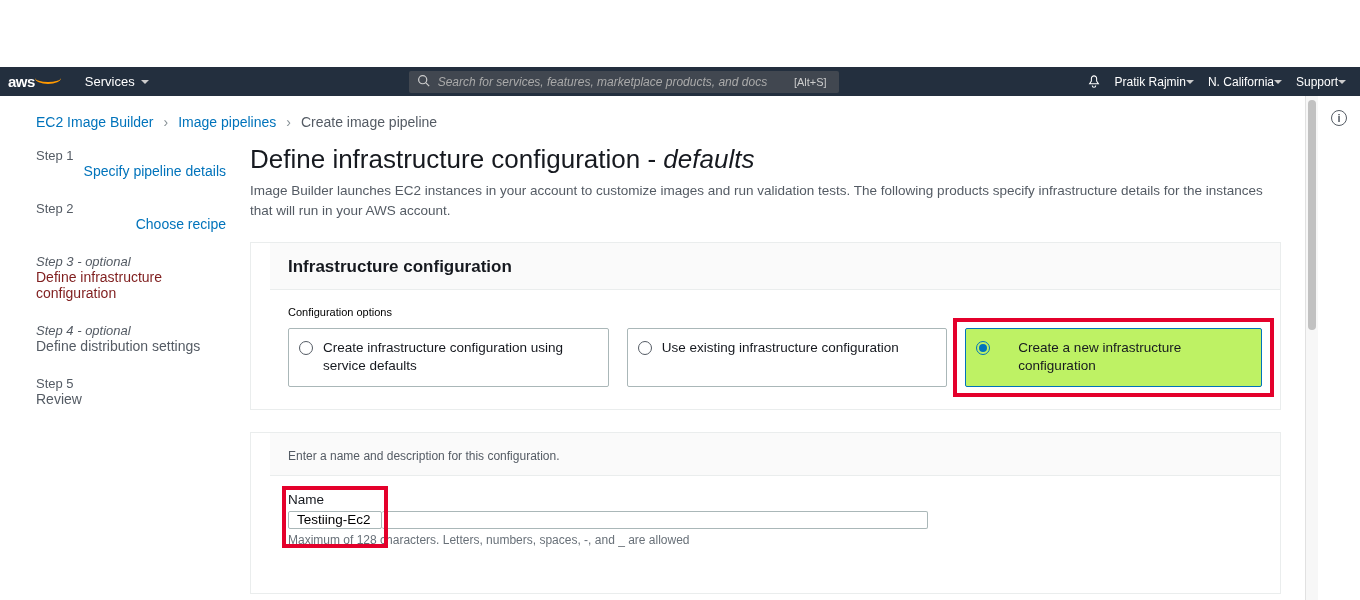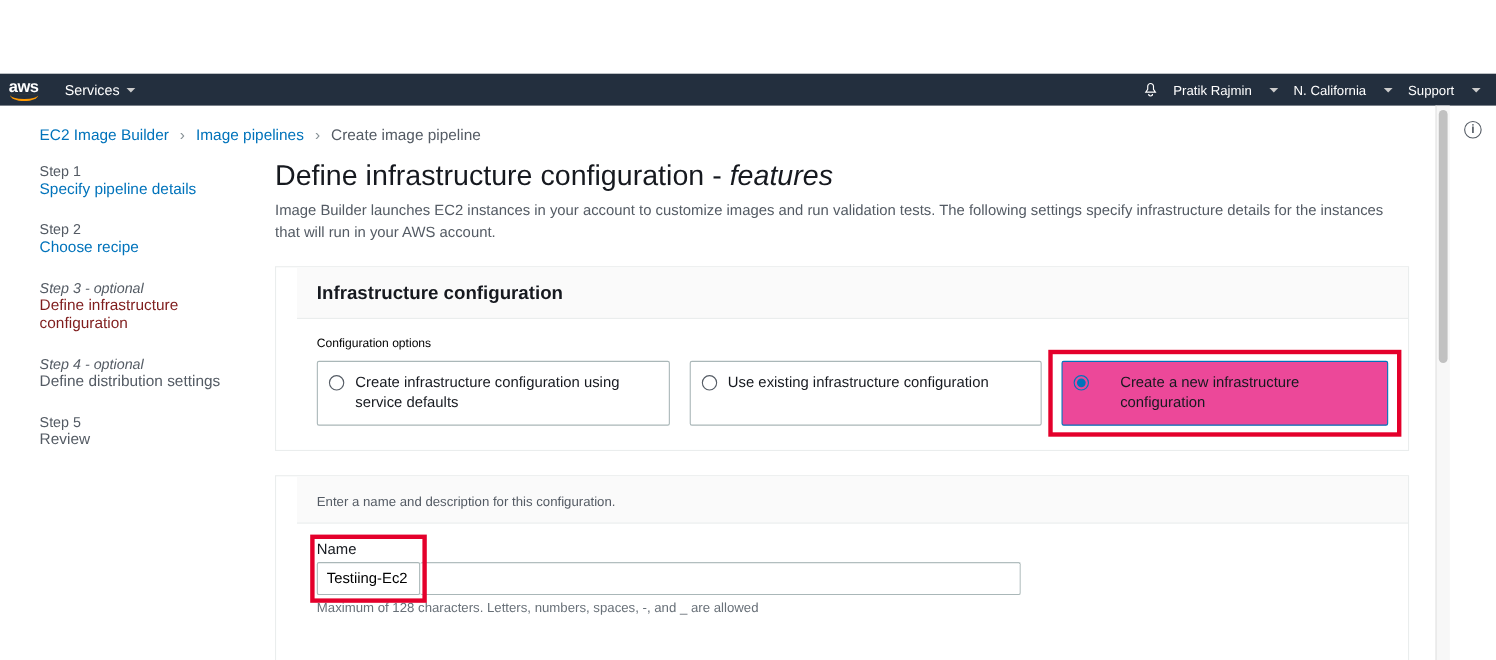--- a/index.html
+++ b/index.html
@@ -3,32 +3,32 @@
 <meta charset="utf-8">
 <style>
   * { box-sizing: border-box; margin: 0; padding: 0; }
   body { font-family: "Amazon Ember", "Helvetica Neue", Arial, sans-serif; font-size: 14px; color: #16191f; background: #fff; }
   
   
   .brand-bar { height: 67px; background: #fff; }
   
   
   .topnav { height: 29px; background: #232f3e; display: flex; align-items: center; color: #fff; font-size: 13px; }
-  .aws-logo { display: flex; align-items: flex-end; flex-direction: column; justify-content: center; padding: 0 12px 0 8px; font-weight: 700; font-size: 15px; letter-spacing: -0.5px; }
+  .aws-logo { display: flex; align-items: center; flex-direction: row; justify-content: center; padding: 0 12px 0 8px; font-weight: 700; font-size: 15px; letter-spacing: -0.5px; }
   .aws-logo .smile { width: 26px; height: 6px; border: 2px solid #ff9900; border-top: none; border-left: none; border-right: none; border-radius: 0 0 50% 50% / 0 0 100% 100%; margin-top: -2px; }
   .services-btn { display: flex; align-items: center; gap: 6px; padding: 0 12px; cursor: pointer; }
   .caret-down { width: 0; height: 0; border-left: 4px solid transparent; border-right: 4px solid transparent; border-top: 4px solid #ccc; }
   .spacer-flex { flex: 1; }
   .search-wrap { display: flex; align-items: center; background: #414750; border-radius: 2px; height: 22px; width: 430px; padding: 0 8px; margin: 0 12px; color: #ccc; font-style: italic; gap: 8px; }
   .search-wrap .si { font-style: normal; }
   .search-wrap input { flex: 1; background: transparent; border: none; color: #fff; font-style: italic; font-size: 12px; outline: none; }
   .search-wrap input::placeholder { color: #aaa; }
   .search-kbd { font-style: normal; font-size: 11px; color: #ccc; padding: 0 4px; }
   .nav-right { display: flex; align-items: center; gap: 14px; padding-right: 14px; }
-  .nav-item { display: flex; align-items: center; gap: 16px; cursor: pointer; font-size: 12px; }
+  .nav-item { display: flex; align-items: center; gap: 0; cursor: pointer; font-size: 12px; }
   .bell { width: 14px; height: 14px; }
   
   
   .page-row { display: flex; }
   .main-col { flex: 1; position: relative; }
   .scrollbar-col { width: 13px; border-left: 1px solid #e1e1e1; background: #f7f7f7; position: relative; }
   .scrollbar-col .thumb { position: absolute; left: 2px; right: 2px; top: 4px; height: 230px; background: #c1c1c1; border-radius: 4px; }
   .info-col { width: 42px; display: flex; justify-content: center; padding-top: 14px; }
   .info-circle { width: 16px; height: 16px; border: 1.5px solid #545b64; border-radius: 50%; display: flex; align-items: center; justify-content: center; font-size: 11px; font-weight: 700; color: #545b64; }
 
@@ -37,69 +37,79 @@
   .crumbs a { color: #0073bb; text-decoration: none; }
   .crumbs .sep { color: #879196; }
   .crumbs .current { color: #545b64; }
 
   
   .content-row { display: flex; padding: 0 0 0 36px; gap: 24px; }
   .step-nav { width: 190px; font-size: 14px; padding-top: 4px; }
   .step-nav .step-block { margin-bottom: 22px; }
   .step-nav .step-num { color: #545b64; font-size: 13px; }
   .step-nav .opt { font-style: italic; }
-  .step-nav .step-link { color: #0073bb; cursor: pointer; }
+  .step-nav .step-link { color: #0073bb; cursor: pointer; text-align: right; }
   .step-nav .step-active { color: #7f1d1d; font-weight: 400; }
   .step-nav .step-disabled { color: #545b64; }
 
   .form-col { flex: 1; padding-right: 24px; }
   h1.page-title { font-size: 26px; font-weight: 400; color: #16191f; margin-bottom: 6px; }
   h1.page-title .opt-suffix { font-style: italic; }
   .page-desc { font-size: 13.5px; color: #545b64; margin-bottom: 22px; line-height: 1.45; }
 
   .panel { border: 1px solid #eaeded; border-radius: 0; background: #fff; margin-bottom: 22px; padding-left: 19px; }
   .panel-head { padding: 14px 18px 12px 18px; border-bottom: 1px solid #eaeded; background: #fafafa;}
   .panel-head h2 { font-size: 17px; font-weight: 700; }
   .panel-head .sub { font-size: 12px; color: #545b64; margin-top: 2px; }
   .panel-body { padding: 16px 18px 22px 18px; }
 
   .config-label { font-size: 11px; color: #000000; margin-bottom: 10px; }
   .options-row { display: flex; gap: 18px; }
   .option-card { flex: 1; border: 1px solid #aab7b8; border-radius: 2px; background: #fff; padding: 10px 12px 10px 10px; display: flex; gap: 10px; align-items: flex-start; cursor: pointer; font-size: 13.5px; line-height: 1.35; }
-  .option-card.selected { border-color: #0073bb; background: #ec4899; gap: 28px; }
+  .option-card.selected { border-color: #0073bb; background: #bef264; gap: 28px; }
   .radio { width: 14px; height: 14px; border: 1px solid #545b64; border-radius: 50%; margin-top: 2px; position: relative; flex-shrink: 0; }
   .option-card.selected .radio { border-color: #0073bb; }
   .option-card.selected .radio::after { content: ""; position: absolute; inset: 2px; background: #0073bb; border-radius: 50%; }
 
   .highlight-red { position: relative; }
   .highlight-red::after { content: ""; position: absolute; inset: -10px -12px; border: 4px solid #e4002b; pointer-events: none; }
   .highlight-red-label { position: relative; }
   .highlight-red-label::after { content: ""; position: absolute; left: -6px; top: -6px; right: -6px; height: 54px; border: 4px solid #e4002b; pointer-events: none; }
 
   .field-label { font-size: 13.5px; margin-bottom: 4px; }
-  .text-input { width: 640px; max-width: 100%; height: 30px; border: 1px solid #aab7b8; border-radius: 2px; padding: 0 8px; font-size: 13.5px; }
+  .text-input { width: 640px; max-width: 100%; height: 18px; border: 1px solid #aab7b8; border-radius: 2px; padding: 0 8px; font-size: 13.5px; }
   .help-text { font-size: 12px; color: #687078; margin-top: 4px; }
   .field-group { margin-bottom: 24px; }
 
 </style>
 </head>
 <body>
 
 <div class="brand-bar"></div>
 
 <div class="topnav">
   <div class="aws-logo">
     <span>aws</span>
     <span class="smile"></span>
   </div>
   <div class="services-btn">
     <span>Services</span>
     <span class="caret-down"></span>
   </div>
   <div class="spacer-flex"></div>
+  <div class="search-wrap">
+    <span class="si">
+      <svg width="13" height="13" viewBox="0 0 16 16" fill="none">
+          <circle cx="7" cy="7" r="5" stroke="#ccc" stroke-width="1.5"></circle>
+          <line x1="11" y1="11" x2="15" y2="15" stroke="#ccc" stroke-width="1.5"></line>
+        </svg>
+    </span>
+    <input type="text" placeholder="Search for services, features, marketplace products, and docs" style="">
+    <span class="search-kbd">[Alt+S]</span>
+  </div>
   <div class="spacer-flex"></div>
   <div class="nav-right">
     <span class="nav-item">
       <svg class="bell" viewBox="0 0 16 16">
           <path d="M8 1a3 3 0 0 0-3 3v3l-2 3h10l-2-3V4a3 3 0 0 0-3-3zM6 12a2 2 0 0 0 4 0" stroke="#fff" stroke-width="1.2" fill="none"></path>
         </svg>
     </span>
     <span class="nav-item">
       <span>Pratik Rajmin</span>
       <span class="caret-down"></span>
@@ -144,23 +154,23 @@
           <div class="step-disabled">Define distribution settings</div>
         </div>
         <div class="step-block">
           <div class="step-num">Step 5</div>
           <div class="step-disabled">Review</div>
         </div>
       </div>
 
       <div class="form-col">
         <h1 class="page-title">
-          <span>Define infrastructure configuration - </span><span class="opt-suffix">features</span>
+          <span>Define infrastructure configuration - </span><span class="opt-suffix">defaults</span>
         </h1>
-        <p class="page-desc">Image Builder launches EC2 instances in your account to customize images and run validation tests. The following settings specify infrastructure details for the instances that will run in your AWS account.</p>
+        <p class="page-desc">Image Builder launches EC2 instances in your account to customize images and run validation tests. The following products specify infrastructure details for the instances that will run in your AWS account.</p>
 
         <div class="panel">
           <div class="panel-head">
             <h2>Infrastructure configuration</h2>
           </div>
           <div class="panel-body">
             <div class="config-label">Configuration options</div>
             <div class="options-row">
               <label class="option-card">
                 <span class="radio"></span>

